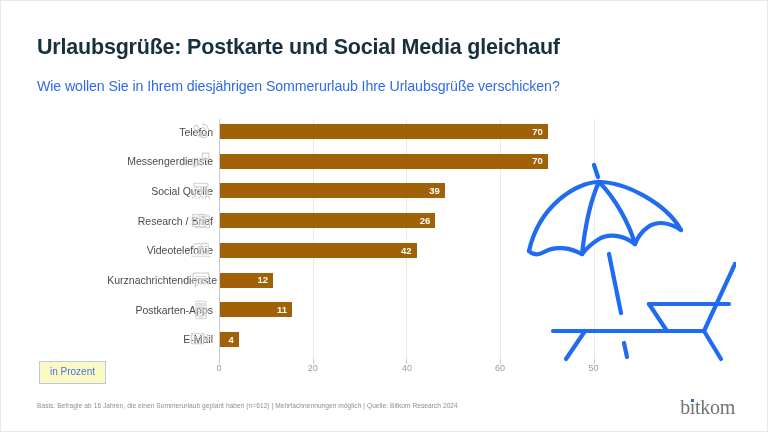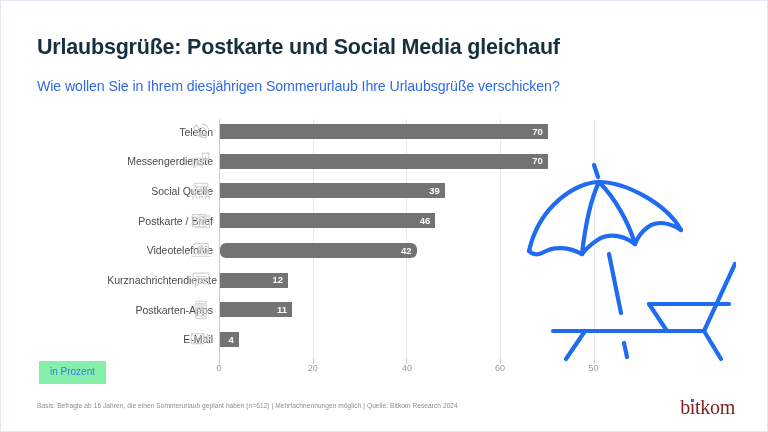--- a/index.html
+++ b/index.html
@@ -71,36 +71,36 @@
     transform:translateX(-50%);
   }
   .tickmark {
     position:absolute;
     top:240px; width:1px; height:5px;
     background:#c9c9cf;
   }
   .bar {
     position:absolute;
     height:15px;
-    background:#737373;
+    background:#a16207;
     display:flex; align-items:center; justify-content:flex-end;
   }
   .bar .val {
     font-size:9.5px; font-weight:bold; color:#ffffff;
     padding-right:5px; line-height:1;
   }
 
   
   #legend {
     position:absolute;
     left:38px; top:360px;
     border:1px solid #b9c8ef;
     padding:5px 10px 6px 10px;
     font-size:10px; color:#3f74ea;
-    background:#86efac;
+    background:#fef9c3;
     line-height:1;
   }
 
   
   #illus {
     position:absolute;
     left:520px; top:150px;
     width:215px; height:215px;
   }
   #illus svg { display:block; width:100%; height:100%; }
@@ -110,21 +110,21 @@
     position:absolute;
     left:36px; top:401px;
     font-size:6.6px; color:#8d8d95;
     letter-spacing:0.05px;
     white-space:nowrap;
   }
   #logo {
     position:absolute;
     right:32px; top:396px;
     font-family:"Liberation Serif", serif;
-    font-size:20px; color:#7f1d1d;
+    font-size:20px; color:#737373;
     letter-spacing:-0.3px;
     line-height:1;
   }
   #logo .dot {
     position:absolute;
     left:10.5px; top:2px;
     width:3.4px; height:3.4px;
     background:#2f6ae8;
   }
 </style>
@@ -186,56 +186,56 @@
             <path d="M5 10.8v1.4M12 10.8v1.4M19 10.8v1.4"></path>
             <circle cx="5" cy="14" r="1.6"></circle>
             <circle cx="12" cy="14" r="1.6"></circle>
             <circle cx="19" cy="14" r="1.6"></circle>
             <path d="M2.8 20.3c0-1.6 1-2.7 2.2-2.7s2.2 1.1 2.2 2.7M9.8 20.3c0-1.6 1-2.7 2.2-2.7s2.2 1.1 2.2 2.7M16.8 20.3c0-1.6 1-2.7 2.2-2.7s2.2 1.1 2.2 2.7"></path>
           </svg>
         </div>
         <div class="bar" style="left: 183px; top: 64.4px; width: 224.753px;">
           <span class="val">39</span>
         </div>
-        <div class="cat-label" style="top: 96.6px; right: 404px;">Postkarte / Brief</div>
+        <div class="cat-label" style="top: 96.6px; right: 404px;">Research / Brief</div>
         <div class="cat-icon" style="left: 153px; top: 90.6px;">
           <svg viewBox="0 0 24 24" fill="none" stroke="currentColor" stroke-width="1.2" stroke-linecap="round" stroke-linejoin="round">
             <rect x="2.5" y="5" width="15" height="13"></rect>
             <path d="M17.5 6.6h3.8v12.8H5.8"></path>
             <path d="M10 5v13"></path>
             <path d="M4.2 8h4.2M4.2 10.4h4.2M4.2 12.8h4.2M4.2 15.2h3"></path>
             <rect x="12" y="7" width="3.6" height="3.6"></rect>
             <path d="M12 13h3.8M12 15.3h3.8"></path>
           </svg>
         </div>
         <div class="bar" style="left: 183px; top: 94.1px; width: 215.388px;">
-          <span class="val">46</span>
+          <span class="val">26</span>
         </div>
         <div class="cat-label" style="top: 126.3px; right: 404px;">Videotelefonie</div>
         <div class="cat-icon" style="left: 153px; top: 120.3px;">
           <svg viewBox="0 0 24 24" fill="none" stroke="currentColor" stroke-width="1.2" stroke-linecap="round" stroke-linejoin="round">
             <rect x="4" y="5" width="16" height="11" rx="1"></rect>
             <path d="M1.8 18.8h20.4"></path>
             <path d="M4 16h16"></path>
             <circle cx="12" cy="10.4" r="2.9"></circle>
             <circle cx="12" cy="9.6" r="1.1"></circle>
             <path d="M9.9 12.6c.4-.9 1.2-1.4 2.1-1.4s1.7.5 2.1 1.4"></path>
           </svg>
         </div>
-        <div class="bar" style="left: 183px; top: 123.8px; width: 196.659px; border-radius: 6px;">
+        <div class="bar" style="left: 183px; top: 123.8px; width: 196.659px;">
           <span class="val">42</span>
         </div>
         <div class="cat-label" style="top: 156px; right: 400px;">Kurznachrichtendienste</div>
         <div class="cat-icon" style="left: 153px; top: 150px;">
           <svg viewBox="0 0 24 24" fill="none" stroke="currentColor" stroke-width="1.3" stroke-linecap="round" stroke-linejoin="round">
             <path d="M3.5 4.5h17v11.5H9.2l-3.6 3.4.4-3.4H3.5z"></path>
             <path d="M6.6 8.2h10.8M6.6 10.8h10.8M6.6 13.3h6.5"></path>
           </svg>
         </div>
-        <div class="bar" style="left: 183px; top: 153.5px; width: 68px;">
+        <div class="bar" style="left: 183px; top: 153.5px; width: 53px;">
           <span class="val">12</span>
         </div>
         <div class="cat-label" style="top: 185.7px; right: 404px;">Postkarten-Apps</div>
         <div class="cat-icon" style="left: 153px; top: 179.7px;">
           <svg viewBox="0 0 24 24" fill="none" stroke="currentColor" stroke-width="1.2" stroke-linecap="round" stroke-linejoin="round">
             <rect x="6.5" y="2.5" width="11" height="19" rx="1.4"></rect>
             <path d="M6.5 18.2h11"></path>
             <path d="M10.3 19.9h3.4"></path>
             <rect x="8.6" y="5" width="2.6" height="2.6"></rect>
             <rect x="12.8" y="5" width="2.6" height="2.6"></rect>

